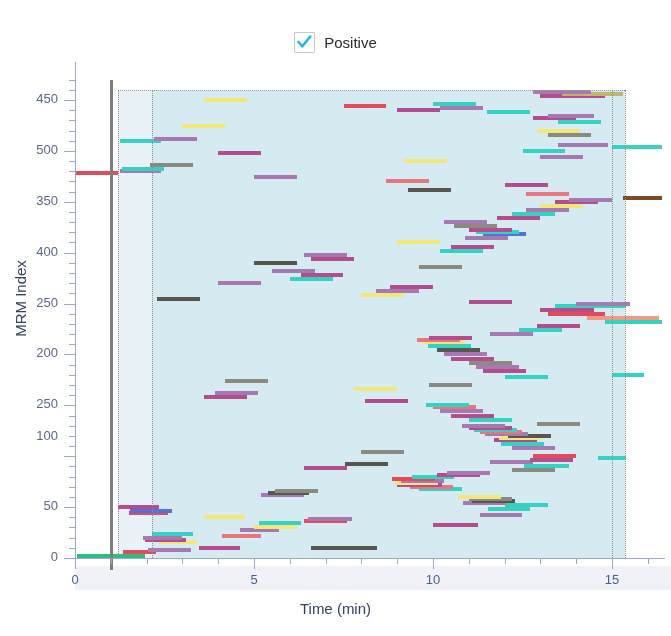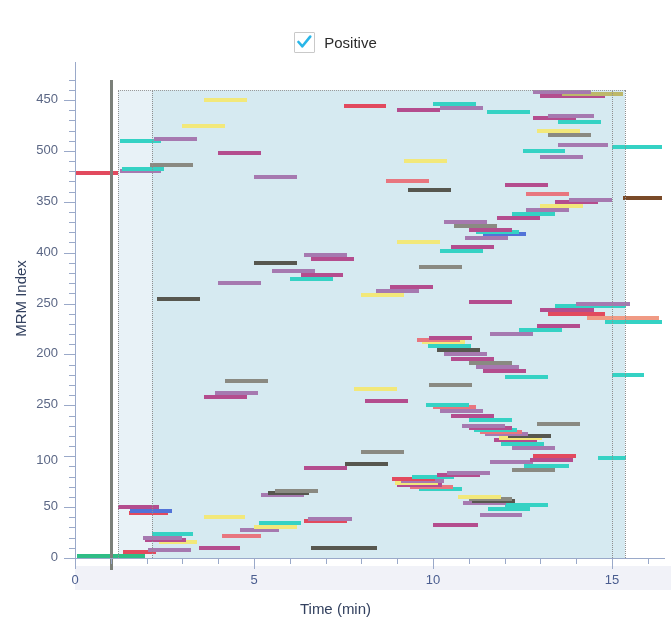--- a/index.html
+++ b/index.html
@@ -343,21 +343,21 @@
         <div class="tick-y minor" style="left: 69px; top: 89.8222px;"></div>
         <div class="tick-y minor" style="left: 69px; top: 79.6444px;"></div>
       </div>
     <div id="labels-layer">
         <div class="lab-x" style="left: 55px; top: 572px;">0</div>
         <div class="lab-x" style="left: 234px; top: 572px;">5</div>
         <div class="lab-x" style="left: 413px; top: 572px;">10</div>
         <div class="lab-x" style="left: 592px; top: 572px;">15</div>
         <div class="lab-y" style="left: 18px; top: 549px;">0</div>
         <div class="lab-y" style="left: 18px; top: 498.111px;">50</div>
-        <div class="lab-y" style="left: 18px; top: 452px;">100</div>
+        <div class="lab-y" style="left: 18px; top: 428px;">100</div>
         <div class="lab-y" style="left: 18px; top: 396.333px;">250</div>
         <div class="lab-y" style="left: 18px; top: 345.444px;">200</div>
         <div class="lab-y" style="left: 18px; top: 294.556px;">250</div>
         <div class="lab-y" style="left: 18px; top: 243.667px;">400</div>
         <div class="lab-y" style="left: 18px; top: 192.778px;">350</div>
         <div class="lab-y" style="left: 18px; top: 141.889px;">500</div>
         <div class="lab-y" style="left: 18px; top: 91px;">450</div>
       </div>
 
     <div class="xtitle">Time (min)</div>

